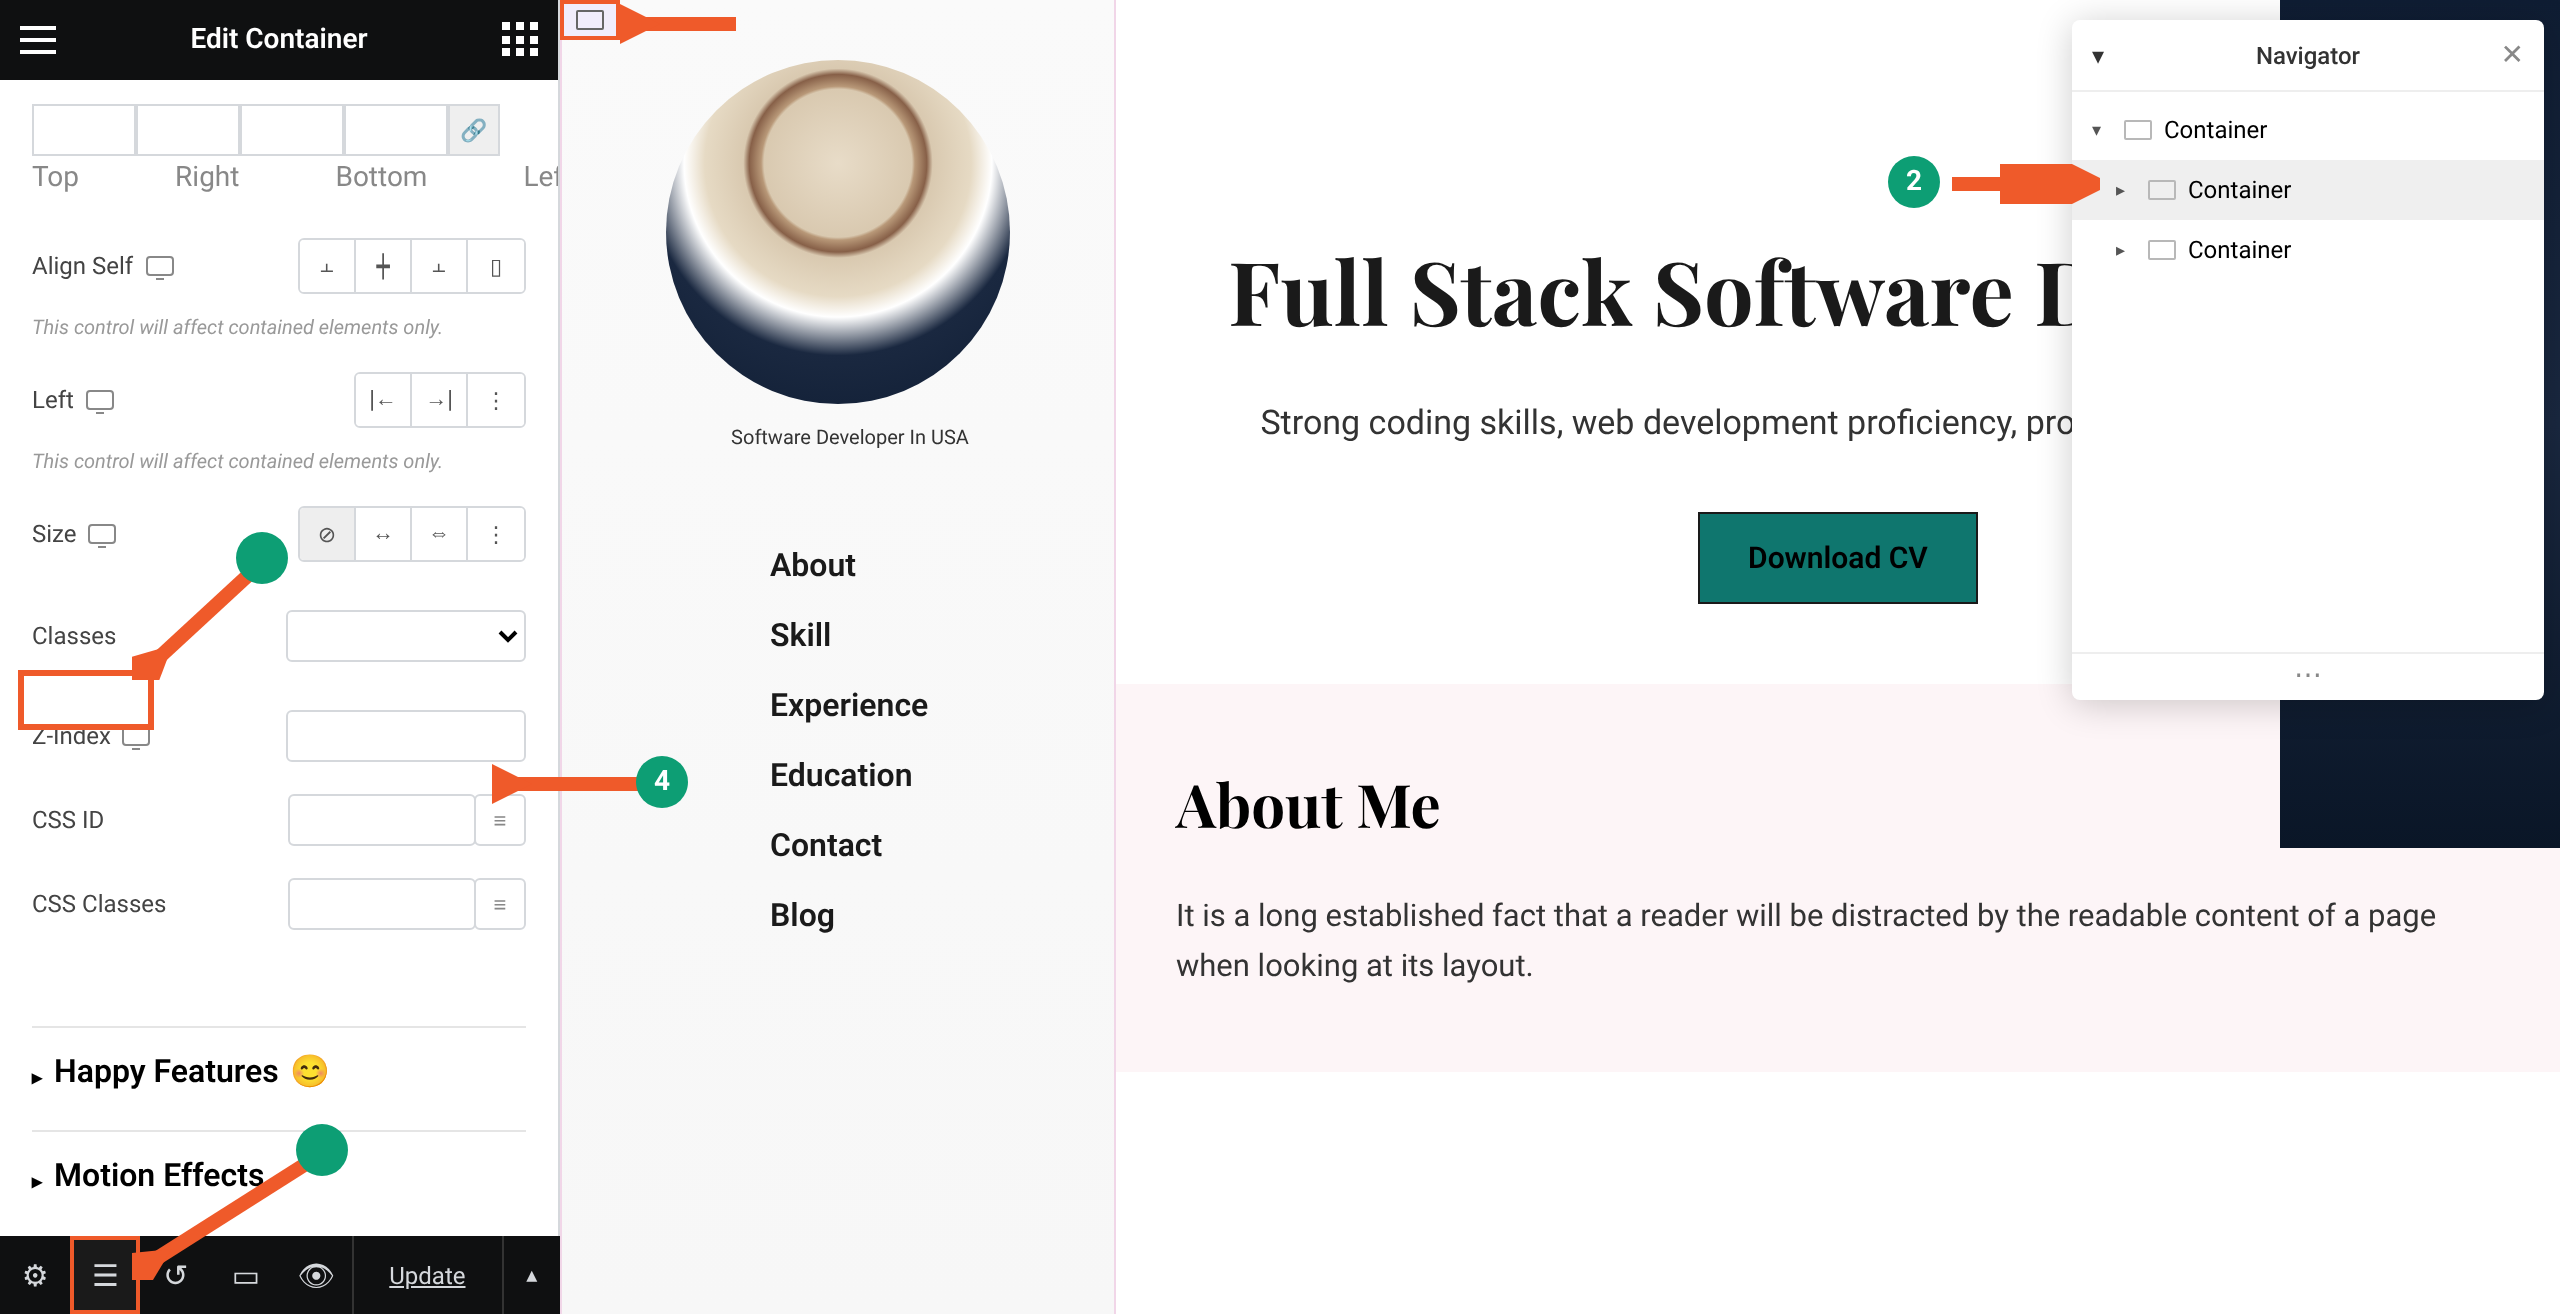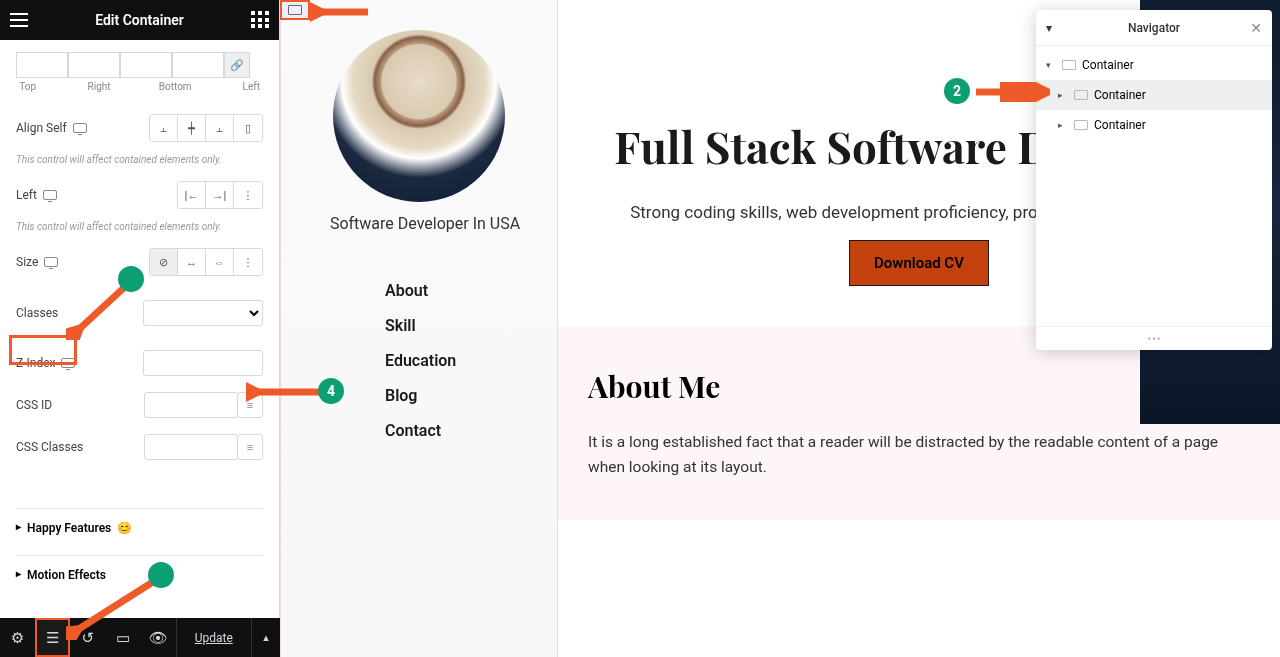--- a/index.html
+++ b/index.html
@@ -21,21 +21,21 @@
 .row { display:flex; align-items:center; justify-content:space-between; padding: 8px 0; font-size: 12px; color:#444; }
 .row .label { display:flex; align-items:center; gap:6px; }
 .device-icon { width:14px; height:10px; border:1.5px solid #888; border-radius:2px; position:relative; }
 .device-icon::after { content:''; position:absolute; bottom:-3px; left:4px; right:4px; height:1.5px; background:#888; }
 .unit { font-size:11px; color:#666; display:flex; align-items:center; gap:2px; }
 .caret { width:0; height:0; border-left:3px solid transparent; border-right:3px solid transparent; border-top:4px solid #666; }
 
 .padding-inputs { display:flex; gap:0; margin-top:2px; }
 .padding-inputs input { width:52px; height:26px; border:1px solid #d5d8dc; font-size:11px; text-align:center; }
 .padding-inputs .link-btn { width:26px; height:26px; border:1px solid #d5d8dc; background:#efefef; display:flex; align-items:center; justify-content:center; font-size:11px; }
-.padding-labels { display:flex; font-size:10px; color:#888; margin-top:3px;gap:48px; }
+.padding-labels { display:flex; font-size:14px; color:#888; margin-top:3px;gap:48px; }
 .padding-labels span { width:52px; text-align:center; }
 
 .btn-group { display:flex; border:1px solid #d5d8dc; border-radius:3px; overflow:hidden; }
 .btn-group button { width:28px; height:26px; border:none; border-right:1px solid #d5d8dc; background:#fff; font-size:11px; display:flex; align-items:center; justify-content:center; cursor:pointer; color:#555; }
 .btn-group button:last-child { border-right:none; }
 .btn-group button.active { background:#eee; }
 
 .note { font-size:10px; font-style:italic; color:#999; margin: 4px 0 8px; }
 
 .text-input { width:120px; height:26px; border:1px solid #d5d8dc; border-radius:3px; font-size:11px; padding:0 6px; }
@@ -43,21 +43,21 @@
 
 
 .position-row { position:relative; }
 .pos-select { width:120px; height:26px; border:1px solid #d5d8dc; border-radius:3px; background:#fff; font-size:11px; padding-left:6px; }
 .dropdown { position:absolute; right:0; top:30px; width:124px; background:#fff; border:1px solid #d0d0d0; border-radius:4px; box-shadow:0 2px 6px rgba(0,0,0,0.15); z-index:20; }
 .dropdown .opt { padding:5px 10px 5px 22px; font-size:12px; position:relative; cursor:pointer; }
 .dropdown .opt.default::before { content:'✓'; position:absolute; left:6px; font-size:11px; }
 .dropdown .opt.fixed { background:#0b76ef; color:#fff; }
 
 
-.accordion { border-top:1px solid #e5e5e5; padding:12px 0; font-size:12px; font-weight:600; display:flex; align-items:flex-start; gap:6px; cursor:pointer; margin-top:8px; }
+.accordion { border-top:1px solid #e5e5e5; padding:12px 0; font-size:16px; font-weight:600; display:flex; align-items:flex-end; gap:6px; cursor:pointer; margin-top:8px; }
 .accordion::before { content:'▸'; font-size:10px; }
 
 
 .panel-footer { position:absolute; left:0; bottom:0; width:280px; height:39px; background:#0f1011; display:flex; align-items:center; color:#d5d8dc; }
 .panel-footer .icon { width:36px; height:39px; display:flex; align-items:center; justify-content:center; font-size:15px; cursor:pointer; }
 .panel-footer .layers-icon { border:2px solid #ef5a2a; background:#1a1a1a; }
 .panel-footer .update { margin-left:auto; padding:0 18px; font-size:12px; height:39px; display:flex; align-items:center; border-left:1px solid #333; cursor:pointer;text-decoration:underline; }
 .panel-footer .updown { width:30px; height:39px; display:flex; align-items:center; justify-content:center; border-left:1px solid #333; font-size:11px; }
 
 
@@ -67,30 +67,30 @@
 .canvas { position:absolute; left:280px; top:0; right:0; bottom:0; background:#fff; }
 .canvas-topbar { position:absolute; left:0; top:0; height:20px; background:#f1edfb; width:30px; display:flex; align-items:center; justify-content:center; border:2px solid #ef5a2a; z-index:5; }
 .canvas-topbar .mini { width:14px; height:10px; border:1px solid #666; border-radius:1px; }
 
 .collapse-tab { position:absolute; left:0; top:318px; width:12px; height:28px; background:#fff; border:1px solid #d5d8dc; border-left:none; border-radius:0 3px 3px 0; display:flex; align-items:center; justify-content:center; font-size:9px; color:#888; cursor:pointer; }
 
 
 .profile-col { position:absolute; left:0; top:0; width:278px; height:100%; background:linear-gradient(to bottom,#fafafa,#f7f7f7); border-right:1px solid #f1d6e8; border-left:1px solid #f1d6e8; text-align:center; padding-top:30px; }
 .avatar { width:172px; height:172px; border-radius:50%; margin:0 auto; background:radial-gradient(circle at 50% 30%, #e8dcc8 0%, #d9c9b0 25%, #b89878 26%, #876048 30%, #d9c9b0 32%, #e6dac4 45%, #fff 52%, #1a2840 65%, #0f1d33 100%); position:relative; overflow:hidden; }
 .name { font-family:"Playfair Display", Georgia, serif; font-size:28px; font-weight:700; margin-top:26px; color:#1a1a1a; }
-.role { font-size:16px; color:#333; margin-top:12px;margin-left:12px; }
+.role { font-size:10px; color:#333; margin-top:12px;margin-left:12px; }
 .menu { margin-top:40px; text-align:left; padding-left:104px; }
 .menu a { display:block; font-size:16px; font-weight:600; color:#1a1a1a; padding:8px 0; text-decoration:none; }
 
 
 .main-content { position:absolute; left:278px; top:0; right:0; height:100%; }
 .hero { padding:120px 30px 40px; text-align:center; }
 .hero h1 { font-family:"Playfair Display", Georgia, serif; font-size:44px; font-weight:700; color:#1a1a1a; line-height:1.2; }
 .hero p { font-size:17px; color:#333; margin-top:26px; line-height:1.6; }
-.cv-btn { display:inline-block; margin-top:14px; padding:13px 24px; border:1.5px solid #1a1a1a; font-size:15px; font-weight:600; cursor:pointer; background:#c2410c; }
+.cv-btn { display:inline-block; margin-top:30px; padding:13px 24px; border:1.5px solid #1a1a1a; font-size:15px; font-weight:600; cursor:pointer; background:#0f766e; }
 .suit-img { position:absolute; right:0; top:0; width:140px; height:424px; background:linear-gradient(to bottom, #0f1d33 0%, #1a2840 50%, #0a1627 100%); }
 .about { background:#fdf5f7; padding:40px 30px; text-align:left; }
 .about h2 { font-family:"Playfair Display", Georgia, serif; font-size:30px; font-weight:700; }
 .about p { font-size:15.5px; color:#333; margin-top:24px; line-height:1.6; }
 
 
 .nav-pop { position:absolute; right:8px; top:10px; width:236px; background:#fff; border-radius:4px; box-shadow:0 2px 18px rgba(0,0,0,0.2); z-index:30; }
 .nav-head { height:36px; display:flex; align-items:center; justify-content:center; font-size:12px; font-weight:500; color:#333; border-bottom:1px solid #eee; position:relative; }
 .nav-head .nleft { position:absolute; left:10px; font-size:12px; }
 .nav-head .nclose { position:absolute; right:10px; font-size:14px; cursor:pointer; color:#888; }
@@ -248,23 +248,24 @@
       <div class="mini"></div>
     </div>
   <div class="collapse-tab">◂</div>
 
   <div class="profile-col">
     <div class="avatar"></div>
     <div class="role">Software Developer In USA</div>
     <div class="menu">
       <a>About</a>
       <a>Skill</a>
+      <a>Experience</a>
       <a>Education</a>
+      <a>Contact</a>
       <a>Blog</a>
-      <a>Contact</a>
     </div>
   </div>
 
   <div class="main-content">
     <div class="suit-img"></div>
     <div class="hero">
       <h1>Full Stack Software Developer</h1>
       <p>Strong coding skills, web development proficiency, problem-solving expertise</p>
       <div class="cv-btn">Download CV</div>
     </div>

